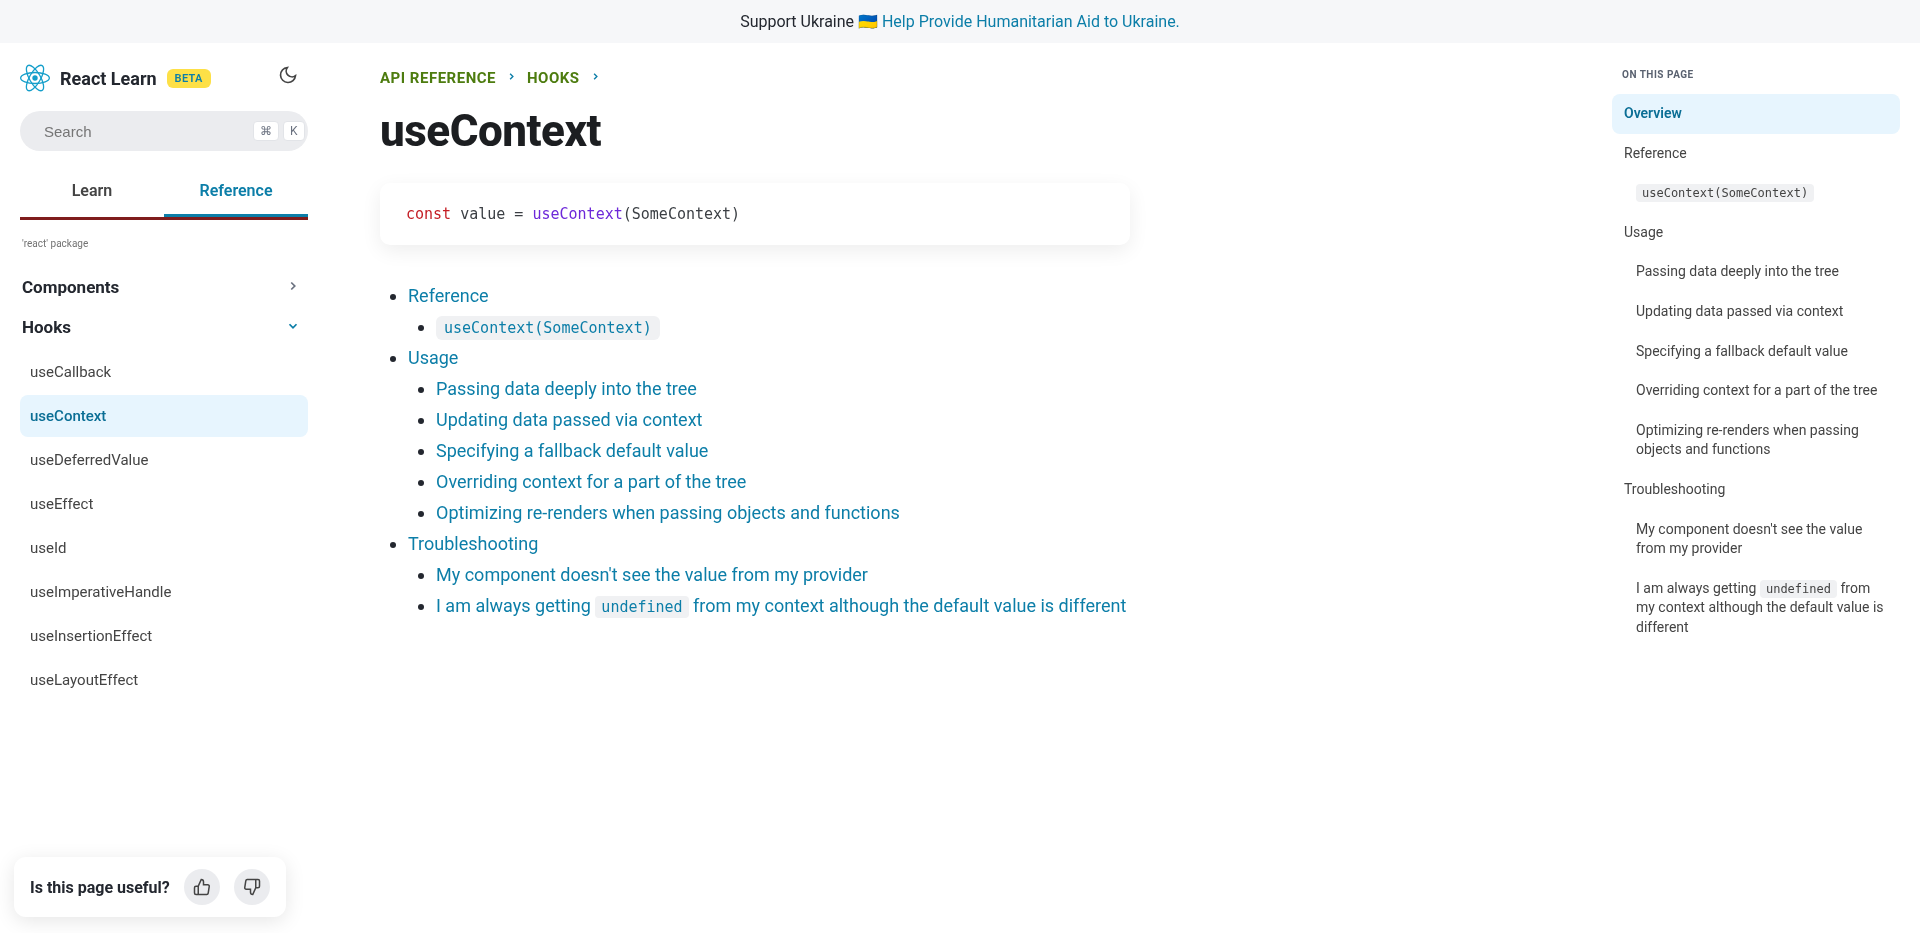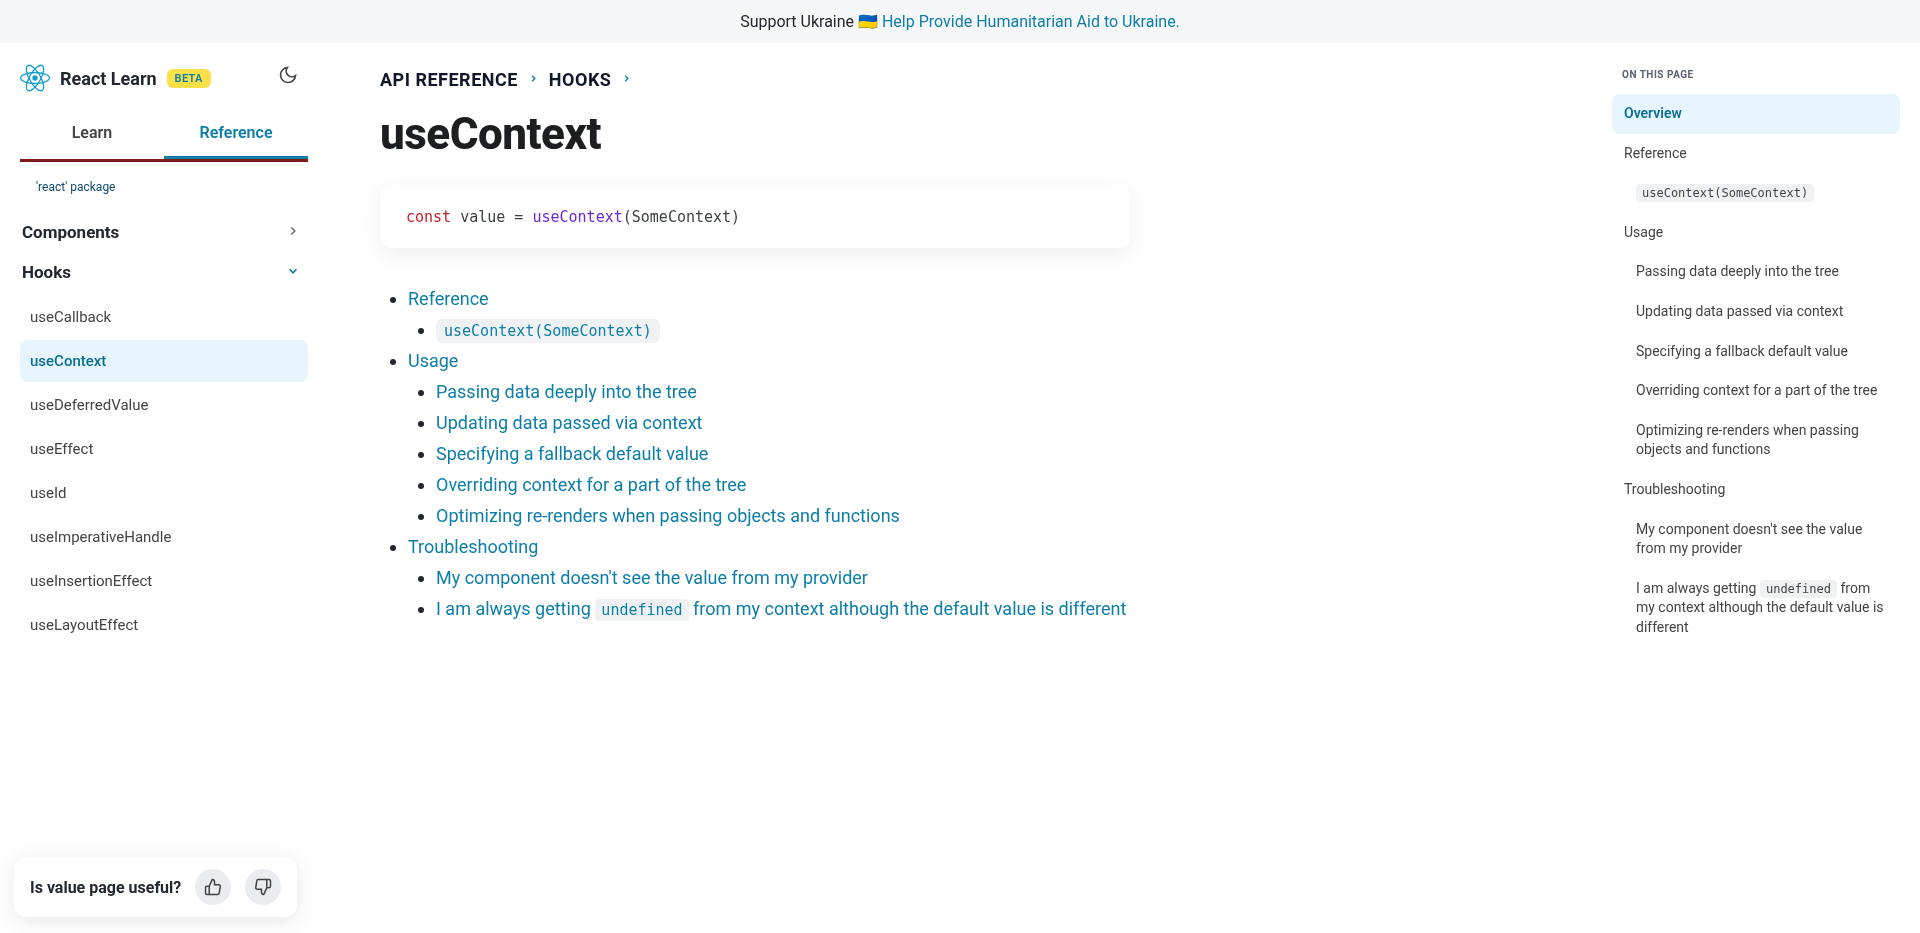--- a/index.html
+++ b/index.html
@@ -22,37 +22,37 @@
   .search { display: flex; align-items: center; background: #EBECEF; border-radius: 22px; padding: 10px 14px; gap: 10px; margin-bottom: 18px; font-size: 15px; }
   .search-icon { color: #6B7280; }
   .search-input { flex: 1; border: none; background: transparent; font-size: 15px; color: #6B7280; outline: none; }
   .kbd-group { display: flex; gap: 4px; }
   .kbd { background: #fff; border: 1px solid #E2E4E8; border-radius: 4px; padding: 2px 6px; font-size: 12px; color: #6B7280; min-width: 20px; text-align: center; }
   
   .tabs { display: flex; border-bottom: 3px solid #7f1d1d; margin-bottom: 18px; }
   .tab { flex: 1; text-align: center; padding: 12px 0 14px; font-weight: 600; font-size: 16px; color: #444; cursor: pointer; }
   .tab.active { color: #0C7EA8; border-bottom: 3px solid #0C7EA8; }
   
-  .pkg-label { color: #0c4a6e; font-size: 12px; margin: 0 0 18px 16px; }
+  .pkg-label { color: #737373; font-size: 10px; margin: 0 0 18px 2px; }
   
   .nav-section { display: flex; justify-content: space-between; align-items: center; padding: 10px 8px 10px 2px; font-weight: 700; font-size: 17px; cursor: pointer; }
   .chevron { color: #0C7EA8; font-size: 14px; }
   .chevron.gray { color: #6B7280; }
   
   .nav-items { list-style: none; margin-top: 4px; }
   .nav-item { padding: 12px 10px 12px 10px; font-size: 15px; color: #444; border-radius: 8px; cursor: pointer; margin-bottom: 2px; }
   .nav-item.active { background: #E7F5FE; color: #0A6E95; font-weight: 500; }
   
   .feedback-card { position: fixed; bottom: 16px; left: 14px; background: #fff; border-radius: 12px; box-shadow: 0 4px 20px rgba(0,0,0,0.10); padding: 12px 16px; display: flex; align-items: center; gap: 14px; z-index: 10; }
   .feedback-text { font-weight: 700; font-size: 16px; }
   .fb-btn { width: 36px; height: 36px; border-radius: 18px; background: #EBECEF; border: none; display: flex; align-items: center; justify-content: center; cursor: pointer; color: #444; }
   
   
   .main { padding: 26px 70px 40px 60px; max-width: 880px; }
-  .breadcrumb { display: flex; align-items: center; gap: 10px; text-transform: uppercase; font-size: 18px; font-weight: 700; color: #0f172a; letter-spacing: 0.5px; margin-bottom: 18px; }
+  .breadcrumb { display: flex; align-items: center; gap: 10px; text-transform: uppercase; font-size: 15px; font-weight: 700; color: #4d7c0f; letter-spacing: 0.5px; margin-bottom: 18px; }
   .breadcrumb .bc-chevron { color: #0C7EA8; font-size: 12px; }
   
   h1 { font-size: 44px; font-weight: 800; letter-spacing: -0.5px; margin-bottom: 26px; color: #1C1E21; }
   
   .intro { font-size: 19px; line-height: 1.55; color: #444; margin-bottom: 32px; }
   .intro code { font-family: ui-monospace, Menlo, Consolas, monospace; background: #EEEFF1; padding: 2px 6px; border-radius: 4px; font-size: 17px; color: #444; }
   .intro a { color: #0C7EA8; text-decoration: none; }
   
   .code-block { background: #fff; border-radius: 10px; padding: 22px 26px; box-shadow: 0 6px 20px rgba(0,0,0,0.07); font-family: ui-monospace, Menlo, Consolas, monospace; font-size: 15px; margin-bottom: 40px; }
   .tok-kw { color: #C41D24; }
@@ -95,20 +95,31 @@
       </svg>
       <span class="logo-text">React Learn</span>
       <span class="beta">BETA</span>
     </div>
     <span class="dark-toggle">
       <svg width="20" height="20" viewBox="0 0 24 24" fill="none" stroke="currentColor" stroke-width="2">
           <path d="M21 12.79A9 9 0 1 1 11.21 3 7 7 0 0 0 21 12.79z"></path>
         </svg>
     </span>
 
+    <div class="search">
+      <svg class="search-icon" width="16" height="16" viewBox="0 0 24 24" fill="none" stroke="currentColor" stroke-width="2">
+          <circle cx="11" cy="11" r="7"></circle>
+          <line x1="21" y1="21" x2="16.65" y2="16.65"></line>
+        </svg>
+      <input class="search-input" placeholder="Search" style="">
+      <span class="kbd-group">
+        <span class="kbd">⌘</span>
+        <span class="kbd">K</span>
+      </span>
+    </div>
 
     <div class="tabs">
       <div class="tab">Learn</div>
       <div class="tab active">Reference</div>
     </div>
 
     <div class="pkg-label">'react' package</div>
 
     <div class="nav-section">
       <span>Components</span>
@@ -197,21 +208,21 @@
     <a class="rtoc-item sub">Specifying a fallback default value</a>
     <a class="rtoc-item sub">Overriding context for a part of the tree</a>
     <a class="rtoc-item sub">Optimizing re-renders when passing objects and functions</a>
     <a class="rtoc-item">Troubleshooting</a>
     <a class="rtoc-item sub">My component doesn't see the value from my provider</a>
     <a class="rtoc-item sub"><span>I am always getting </span><span class="mono">undefined</span><span> from my context although the default value is different</span></a>
   </aside>
 </div>
 
 <div class="feedback-card">
-  <span class="feedback-text">Is value page useful?</span>
+  <span class="feedback-text">Is this page useful?</span>
   <button class="fb-btn">
     <svg width="18" height="18" viewBox="0 0 24 24" fill="none" stroke="currentColor" stroke-width="2">
         <path d="M14 9V5a3 3 0 0 0-3-3l-4 9v11h11.28a2 2 0 0 0 2-1.7l1.38-9a2 2 0 0 0-2-2.3zM7 22H4a2 2 0 0 1-2-2v-7a2 2 0 0 1 2-2h3"></path>
       </svg>
   </button>
   <button class="fb-btn">
     <svg width="18" height="18" viewBox="0 0 24 24" fill="none" stroke="currentColor" stroke-width="2">
         <path d="M10 15v4a3 3 0 0 0 3 3l4-9V2H5.72a2 2 0 0 0-2 1.7l-1.38 9a2 2 0 0 0 2 2.3zM17 2h3a2 2 0 0 1 2 2v7a2 2 0 0 1-2 2h-3"></path>
       </svg>
   </button>

